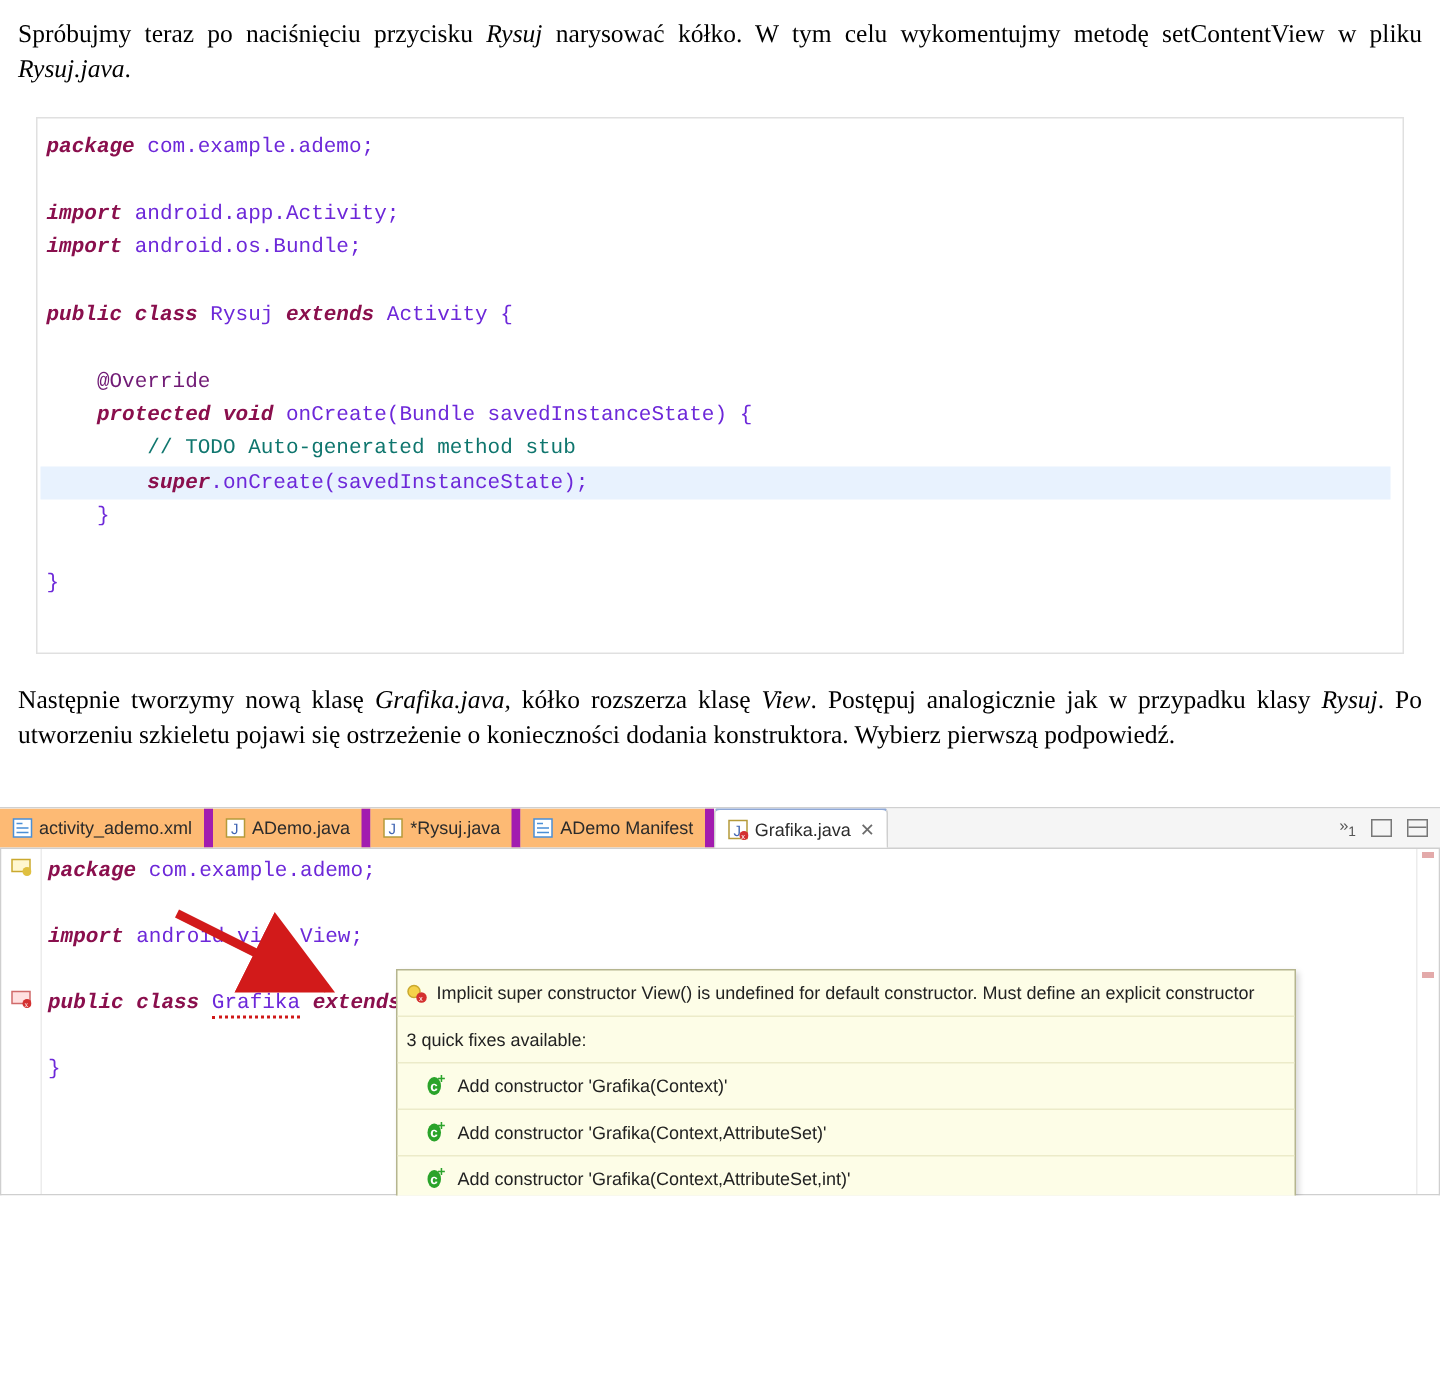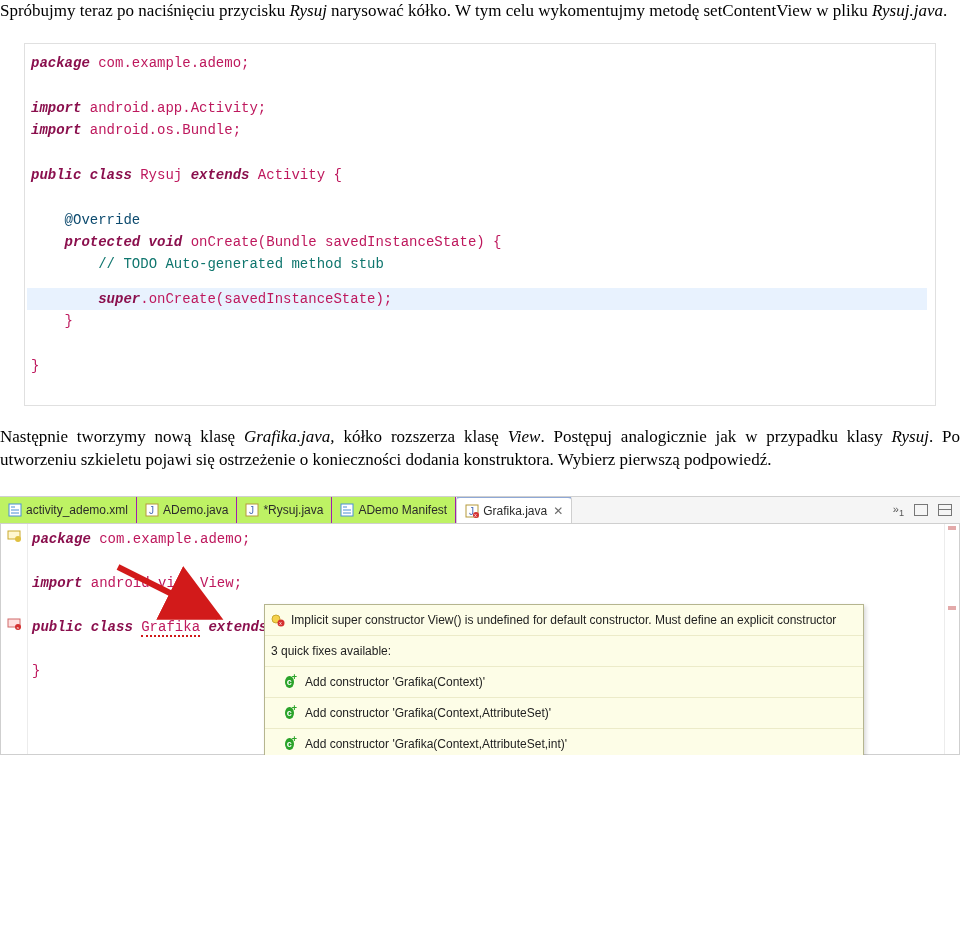--- a/index.html
+++ b/index.html
@@ -5,45 +5,45 @@
   body {
     margin: 0;
     padding: 0;
     background: #ffffff;
     font-family: "Times New Roman", serif;
     font-size: 17px;
     color: #000000;
     width: 960px;
   }
   .paragraph {
-    margin: 0;
+    margin: 12px;
     padding: 0 0;
     text-align: justify;
     line-height: 1.35;
   }
   .italic { font-style: italic; }
 
   
   .editor1 {
     margin: 20px 24px 20px 24px;
     border: 1px solid #e0e0e0;
     background: #ffffff;
     font-family: "Courier New", monospace;
     font-size: 14px;
     line-height: 1.6;
     padding: 8px 8px 28px 2px;
     min-height: 320px;
   }
   .codeln { padding-left: 4px; white-space: pre; }
   .kw-purple { color: #8a0f4d; font-weight: bold; font-style: italic; }
-  .identifier { color: #be185d; }
-  .anno { color: #0c4a6e; }
+  .identifier { color: #6d28d9; }
+  .anno { color: #701a75; }
   .comment { color: #0f766e; }
   .hl-yellow { background: #fdf900; display:inline-block; }
-  .hl-line { background: #e8f2fe; margin-top: 12px; }
+  .hl-line { background: #e8f2fe; }
 
   
   .ide-wrap {
     margin: 10px 0 0 0;
     border-top: 1px solid #d0d0d0;
   }
   .tabbar {
     display: flex;
     align-items: center;
     background: #f5f5f5;
@@ -53,22 +53,22 @@
     font-size: 12px;
     color: #2b2b2b;
     overflow: hidden;
   }
   .tab {
     display: flex;
     align-items: center;
     gap: 4px;
     padding: 0 8px;
     height: 100%;
-    border-right: 1px solid #a21caf;
-    background: #bef264;
+    border-right: 6px solid #a21caf;
+    background: #fdba74;
     white-space: nowrap;
   }
   .tab.active {
     background: #ffffff;
     border-top: 2px solid #8fa8d6;
     border-bottom: 2px solid #ffffff;
     position: relative;
     top: 1px;
     border-left: 1px solid #cfcfcf;
     border-right: 1px solid #cfcfcf;

